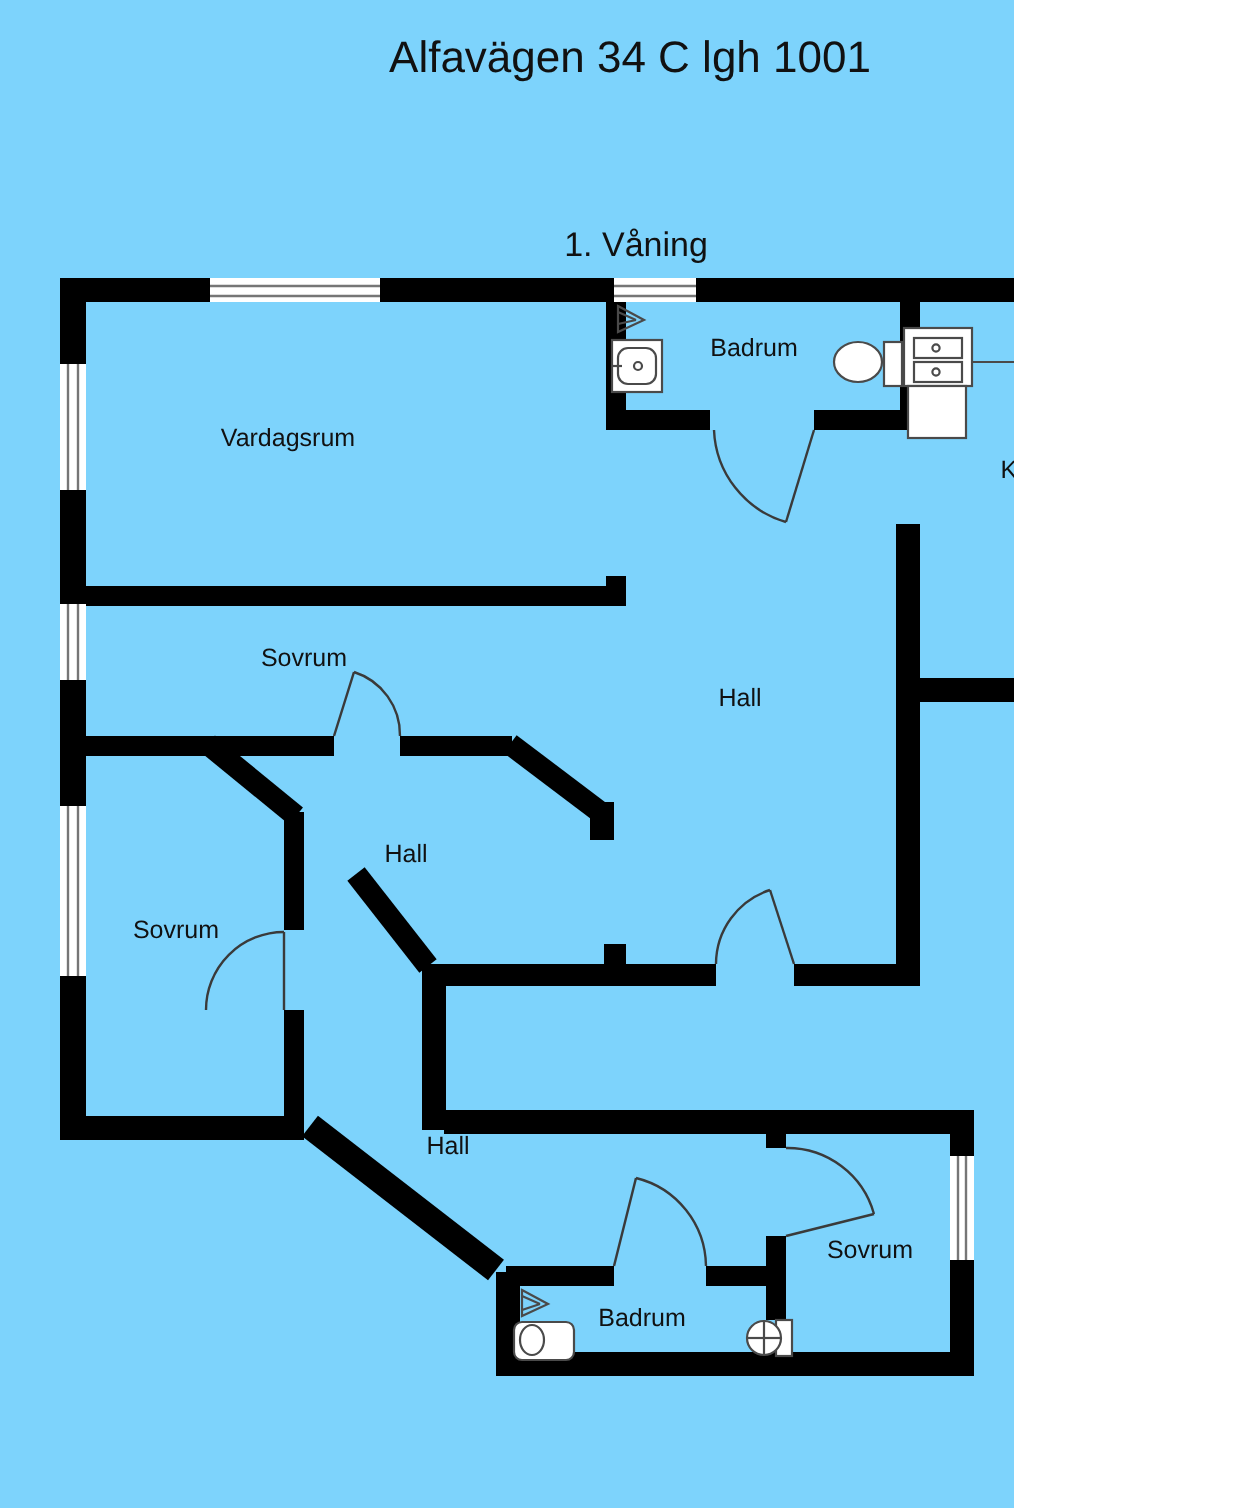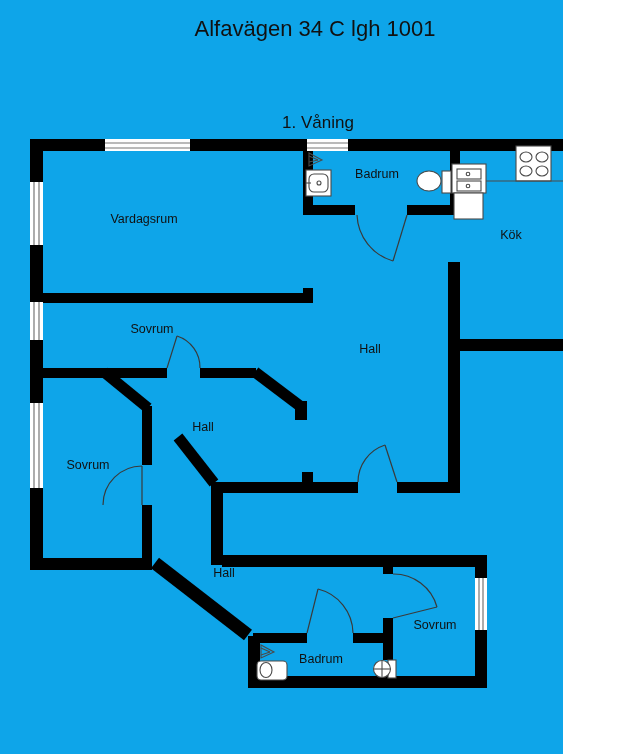--- a/index.html
+++ b/index.html
@@ -1,16 +1,16 @@
 <!DOCTYPE html>
 <html><head>
 <meta charset="utf-8">
 <style>
   html,body { margin:0; padding:0; background:#ffffff; }
-  .page { width:563px; height:754px; background:#0ea5e9; position:relative;
+  .page { width:507px; height:754px; background:#7dd3fc; position:relative;
           font-family:"Liberation Sans", sans-serif; overflow:hidden; }
   svg { display:block; }
   text { fill:#111111; font-family:"Liberation Sans", sans-serif; }
   .title { font-size:22px; text-anchor:middle; }
   .floor { font-size:17px; text-anchor:middle; }
   .room-label { font-size:12.5px; text-anchor:middle; }
   .wall { fill:#000000; stroke:none; }
   .wall-line { stroke:#000000; fill:none; }
   .win { fill:#ffffff; stroke:none; }
   .win-line { stroke:#767676; stroke-width:1.2; fill:none; }

